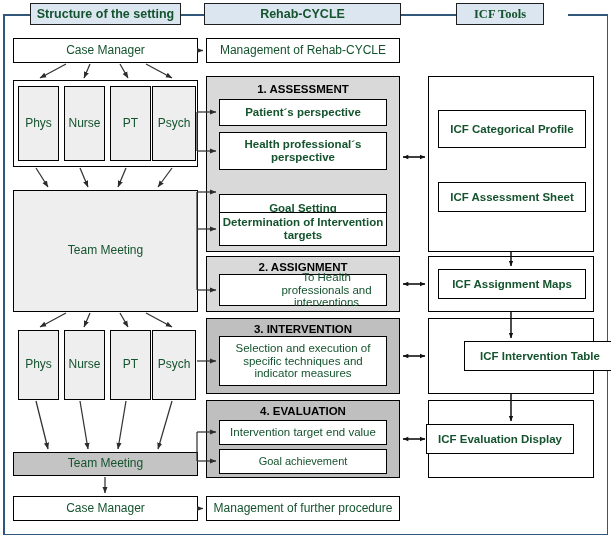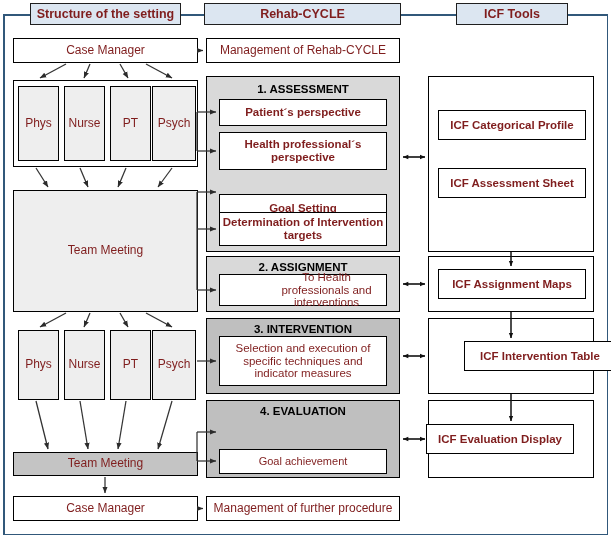--- a/index.html
+++ b/index.html
@@ -17,21 +17,21 @@
     background: #ffffff;
     overflow: hidden;
   }
   .box {
     position: absolute;
     box-sizing: border-box;
     display: flex;
     align-items: center;
     justify-content: center;
     text-align: center;
-    color: #7f1d1d;
+    color: #14532d;
     line-height: 1.12;
   }
   
   .hdr {
     background: #dce6f1;
     border: 1.6px solid #1f1f1f;
     font-weight: bold;
     font-size: 12.5px;
   }
   
@@ -113,21 +113,21 @@
   <div class="blueln" style="left:181px; top:14px; width:23px; height:1.5px;"></div>
   <div class="blueln" style="left:401px; top:14px; width:55px; height:1.5px;"></div>
   <div class="blueln" style="left:568px; top:14px; width:38.5px; height:1.5px;"></div>
 
   <div class="box hdr" style="left:30px; top:3px; width:151px; height:22px;">
     <span>Structure of the setting</span>
   </div>
   <div class="box hdr" style="left:204px; top:3px; width:197px; height:22px;">
     <span>Rehab-CYCLE</span>
   </div>
-  <div class="box hdr" style="left:456px; top:3px; width:112px; height:22px;">
+  <div class="box hdr" style="left:456px; top:3px; width:88px; height:22px;font-family:Liberation Serif, serif;">
     <span>ICF Tools</span>
   </div>
 
   <div class="box wbox" style="left:13px; top:38px; width:185px; height:25px;">
     <span>Case Manager</span>
   </div>
 
   <div class="box wbox" style="left:206px; top:38px; width:194px; height:25px;">
     <span>Management of Rehab-CYCLE</span>
   </div>
@@ -201,29 +201,32 @@
   <div class="stage dark" style="left:206px; top:318px; width:194px; height:76px;">
     <div class="stage-title" style="top:4px;">3. INTERVENTION</div>
   </div>
   <div class="box wbox" style="left:219px; top:336px; width:168px; height:50px; font-size:11.5px;">
     <span>Selection and execution of specific techniques and indicator measures</span>
   </div>
 
   <div class="stage dark" style="left:206px; top:400px; width:194px; height:78px;">
     <div class="stage-title" style="top:4px;">4. EVALUATION</div>
   </div>
+  <div class="box wbox" style="left:219px; top:420px; width:168px; height:25px; font-size:11.5px;">
+    <span>Intervention target end value</span>
+  </div>
   <div class="box wbox" style="left:219px; top:449px; width:168px; height:25px; font-size:11px;">
     <span>Goal achievement</span>
   </div>
 
   <div class="icfpanel" style="left:428px; top:76px; width:166px; height:176px;"></div>
-  <div class="box wbox-b" style="left:438px; top:110px; width:148px; height:30px;">
+  <div class="box wbox-b" style="left:438px; top:110px; width:148px; height:38px;">
     <span>ICF Categorical Profile</span>
   </div>
-  <div class="box wbox-b" style="left:438px; top:168px; width:148px; height:30px;">
+  <div class="box wbox-b" style="left:438px; top:182px; width:148px; height:30px;">
     <span>ICF Assessment Sheet</span>
   </div>
 
   <div class="icfpanel" style="left:428px; top:256px; width:166px; height:56px;"></div>
   <div class="box wbox-b" style="left:438px; top:269px; width:148px; height:30px;">
     <span>ICF Assignment Maps</span>
   </div>
 
   <div class="icfpanel" style="left:428px; top:318px; width:166px; height:76px;"></div>
   <div class="box wbox-b" style="left:464px; top:341px; width:152px; height:30px;align-items:center;">

